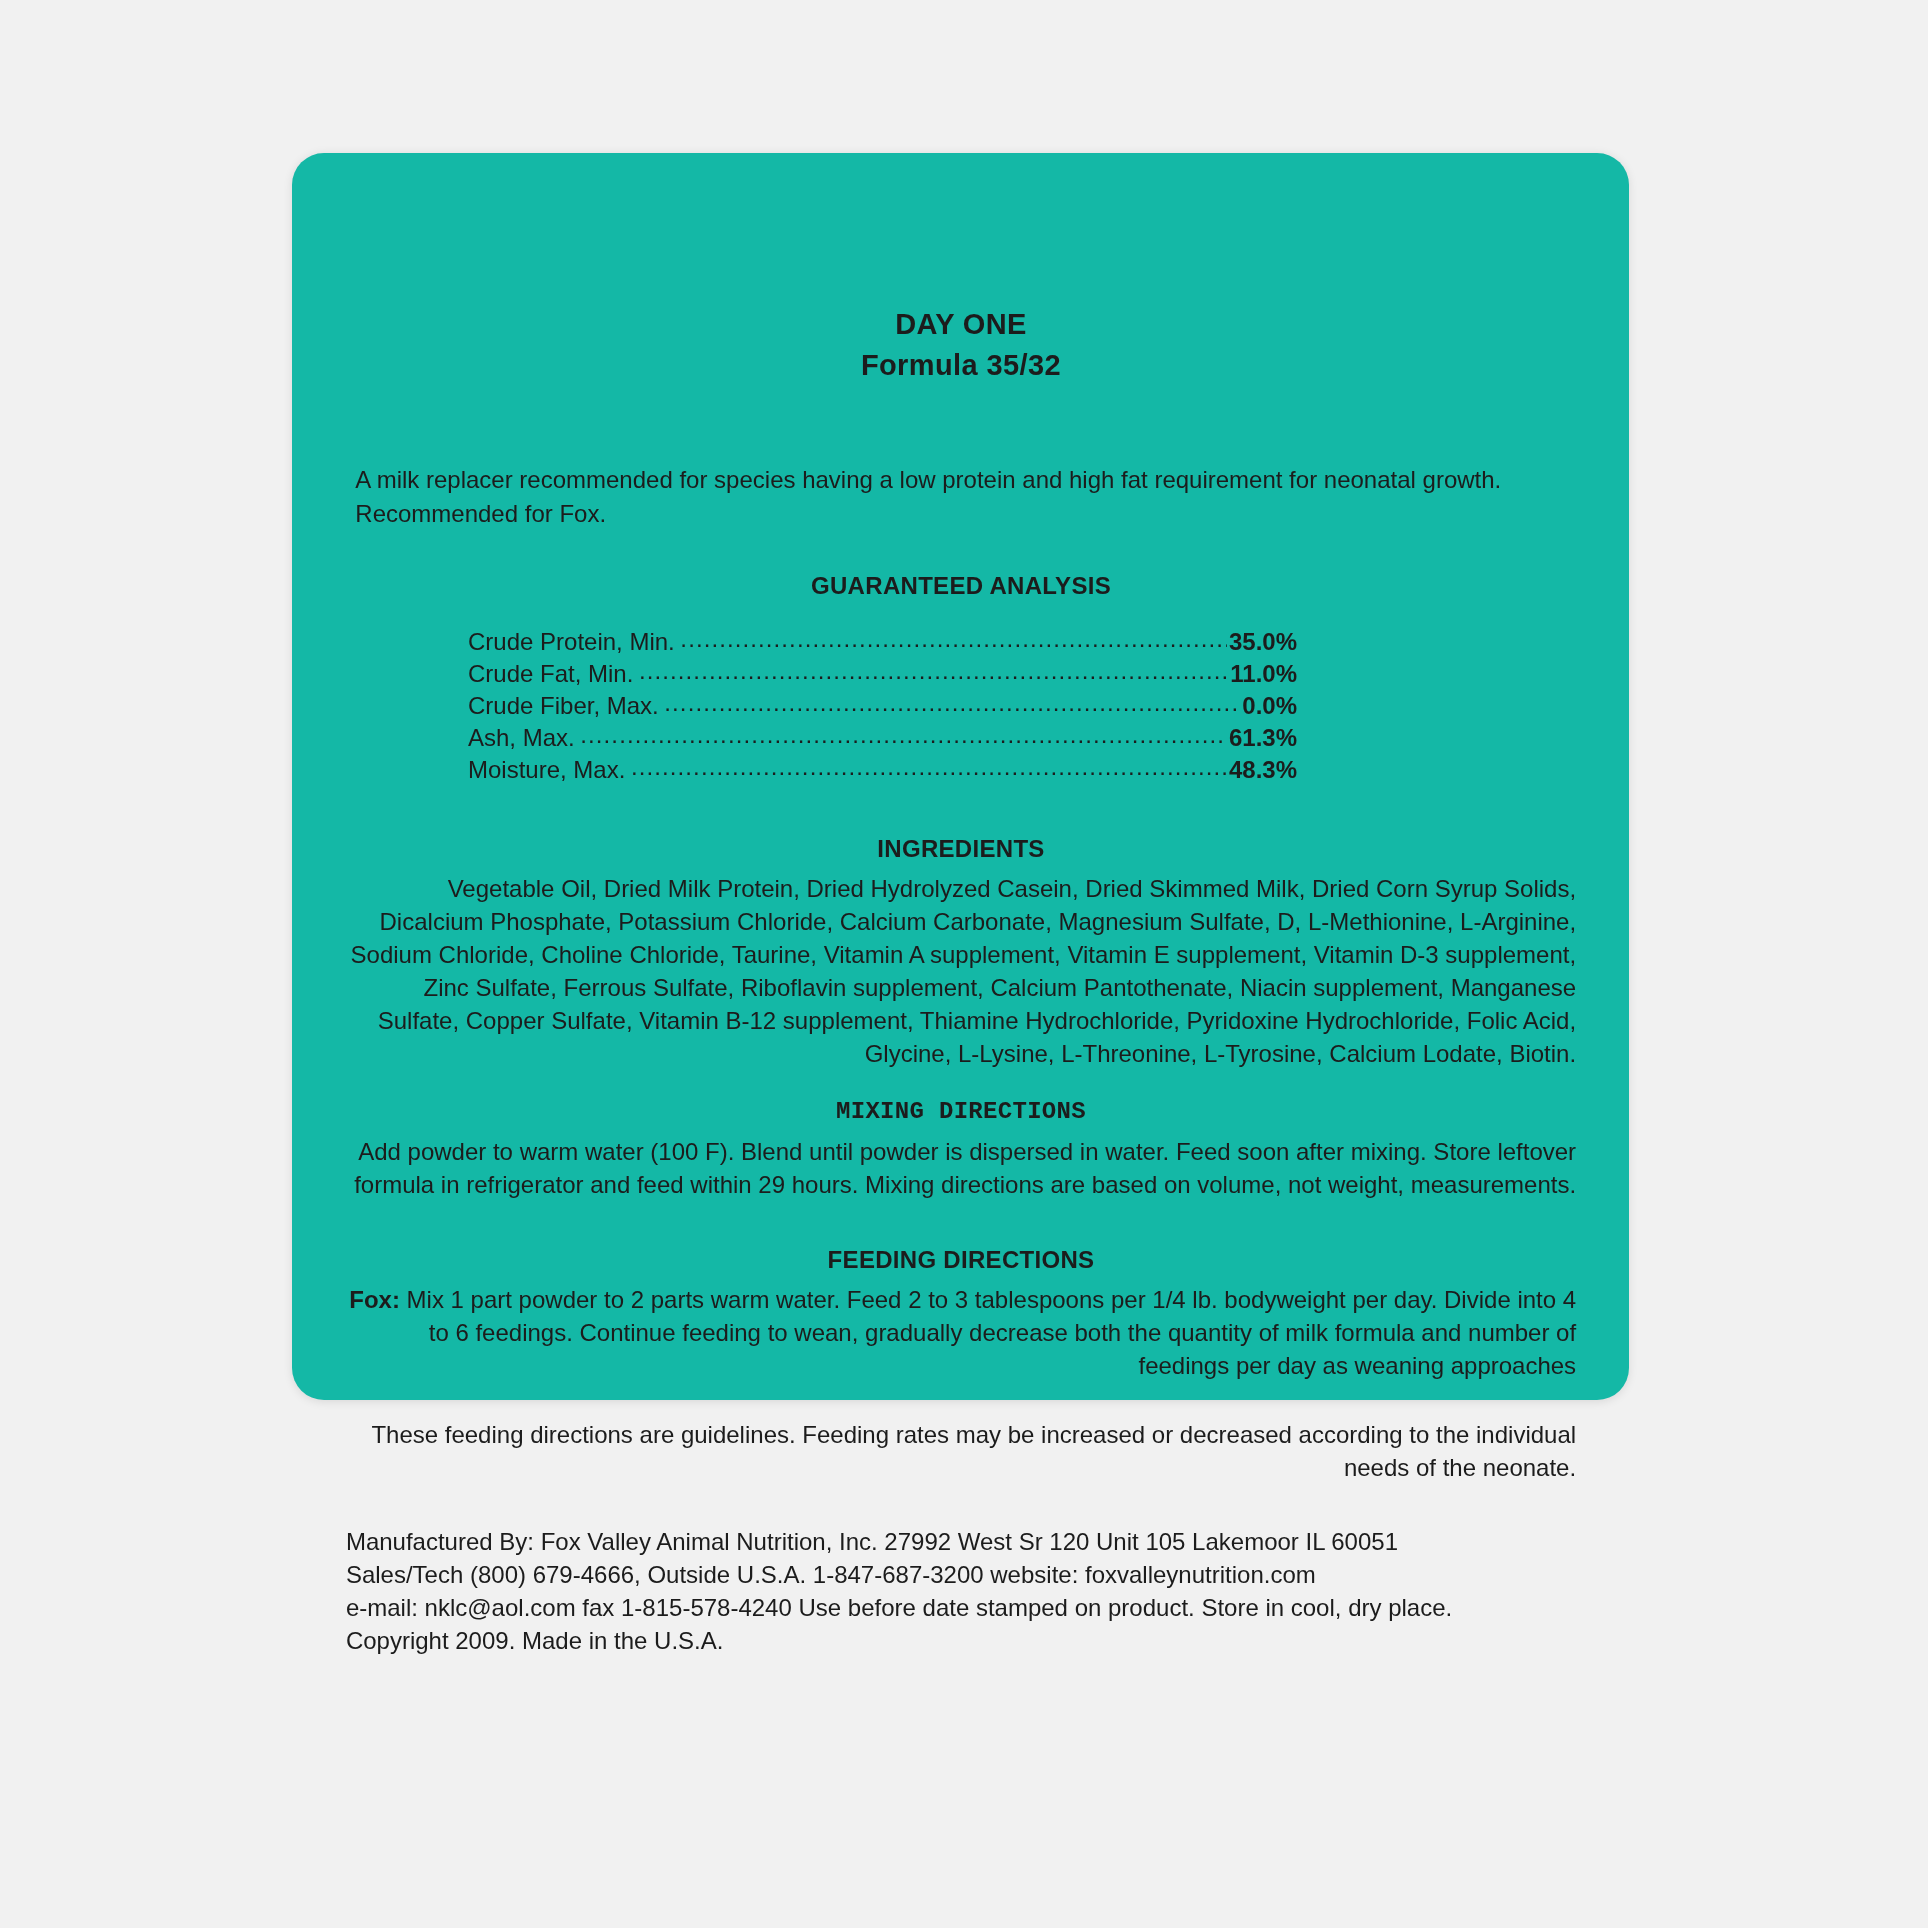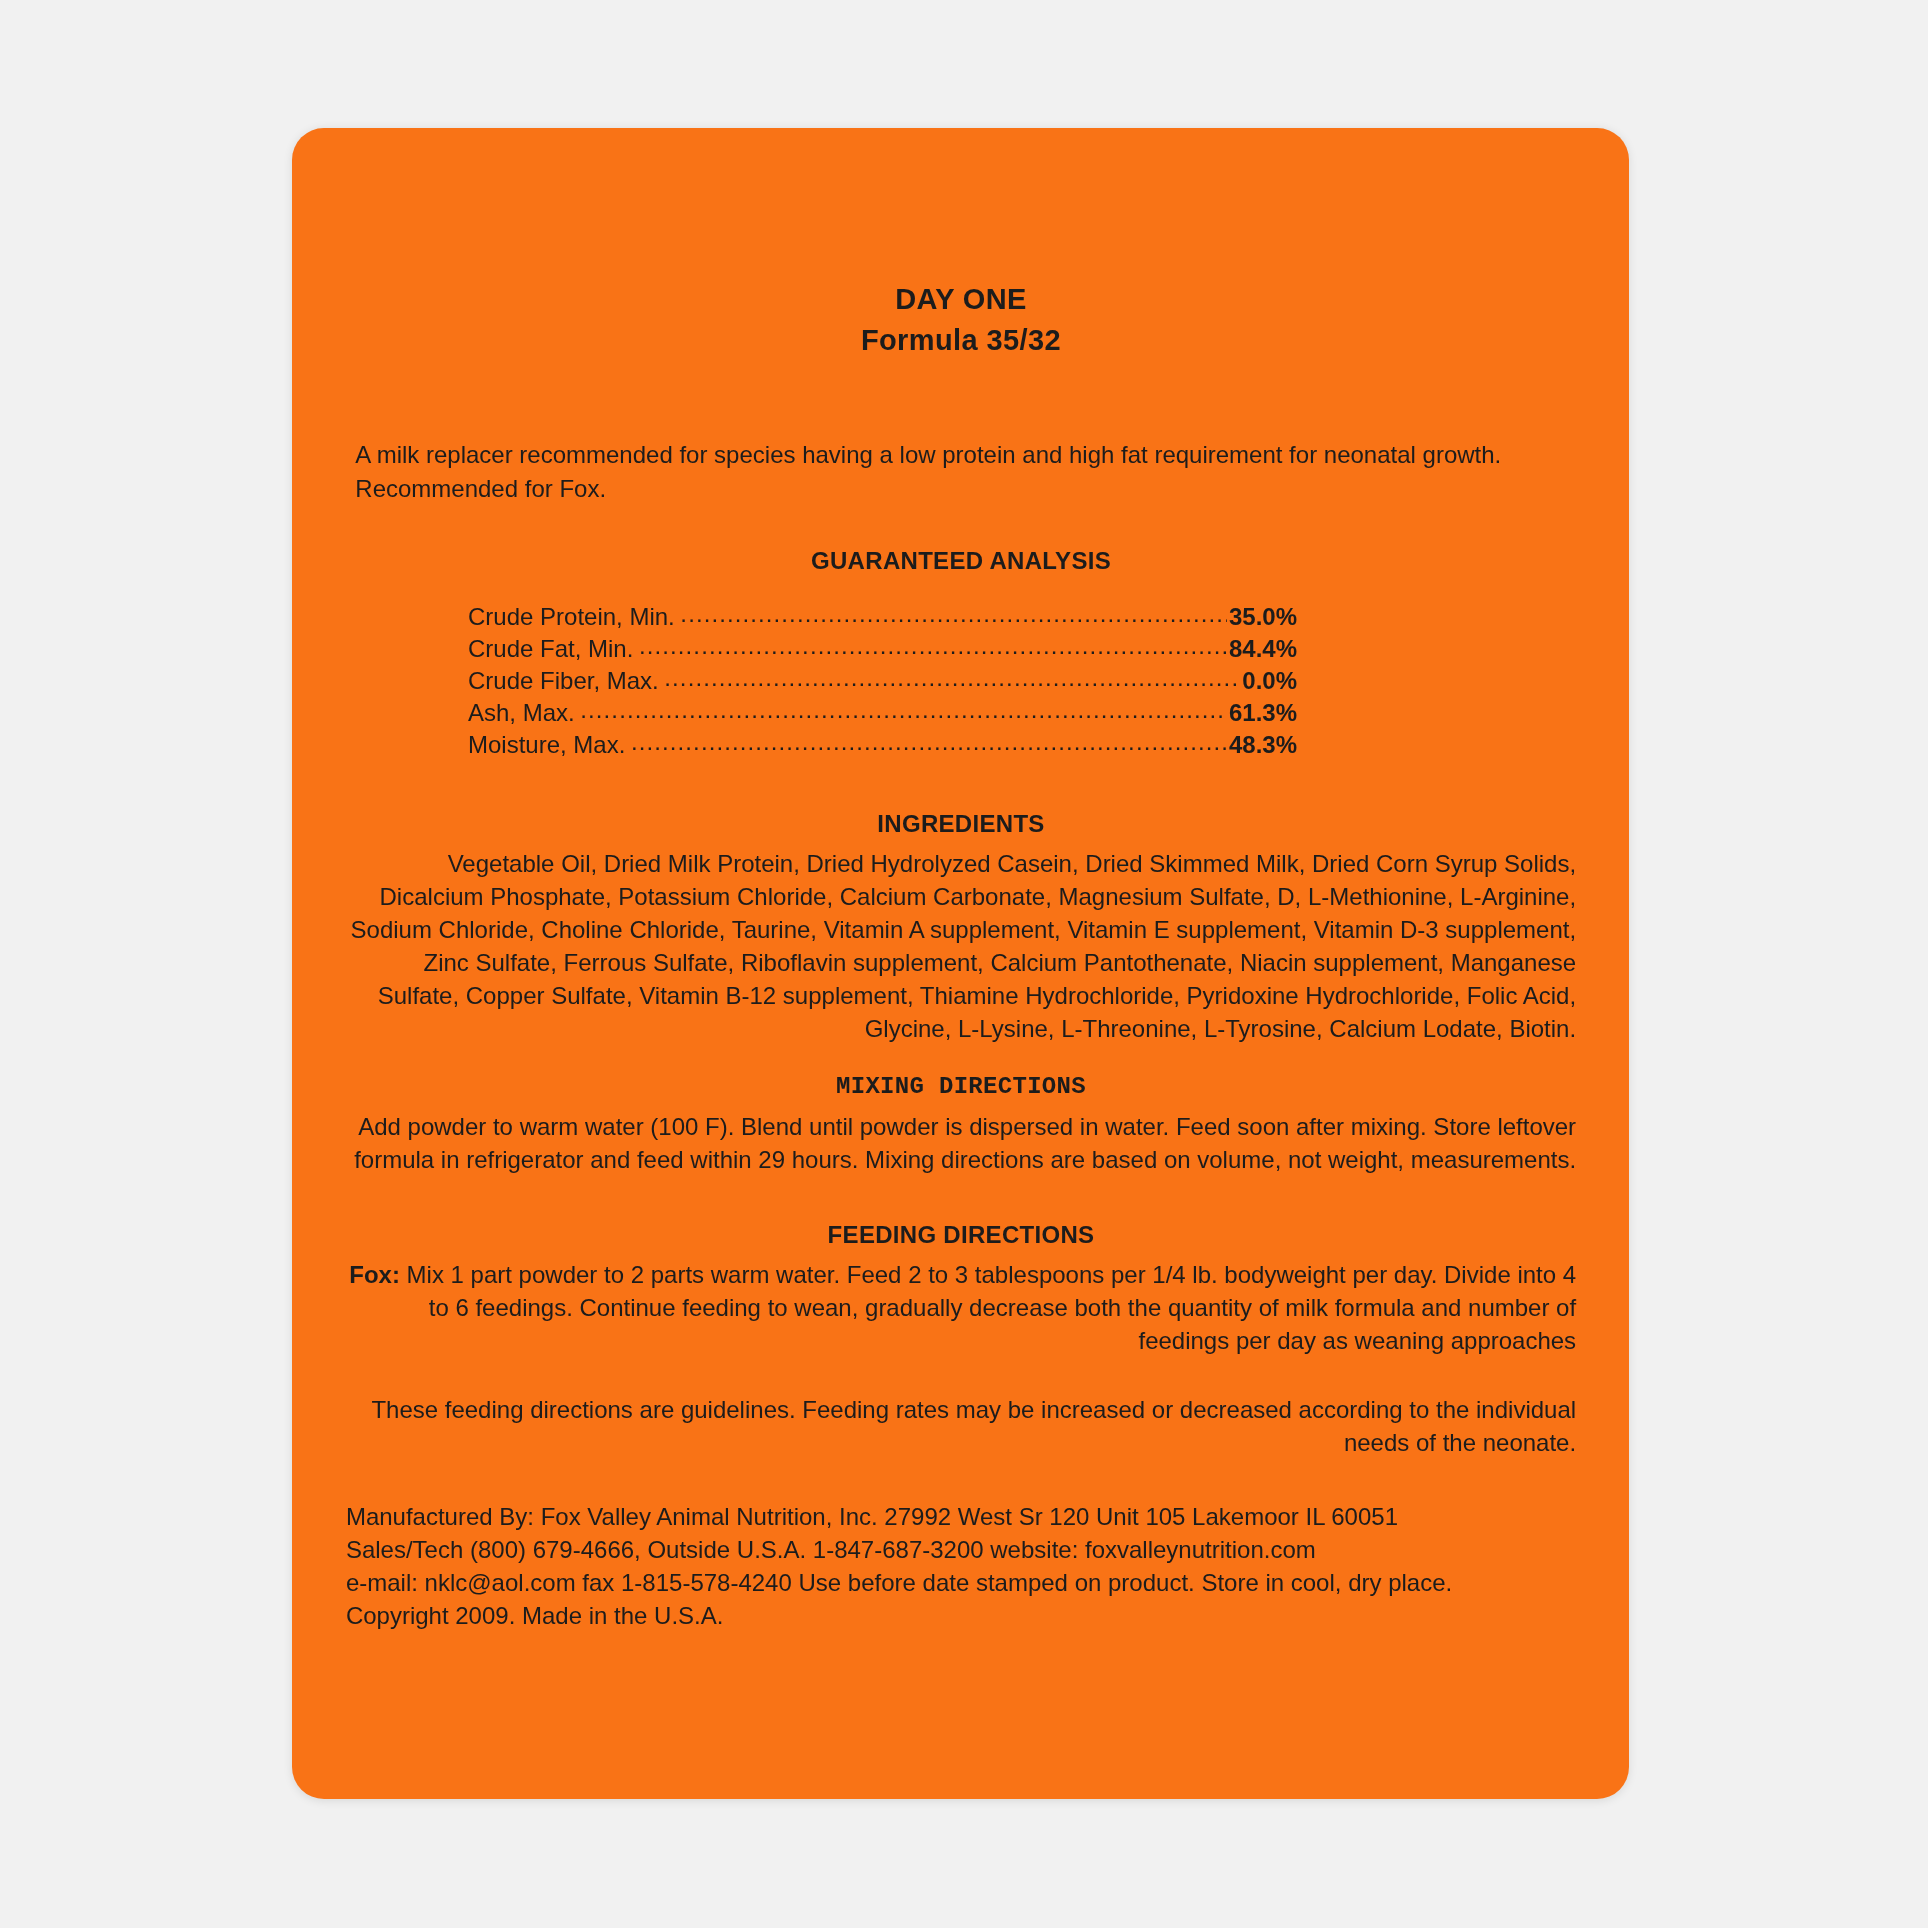--- a/index.html
+++ b/index.html
@@ -12,24 +12,24 @@
   }
   #page {
     position: relative;
     width: 1928px;
     height: 1928px;
     background: #f1f1f1;
   }
   .label-card {
     position: absolute;
     left: 292px;
-    top: 128px;
+    top: 153px;
     width: 1337px;
-    height: 1671px;
-    background: #f97316;
+    height: 1247px;
+    background: #14b8a6;
     border-radius: 32px;
     box-shadow: 0 1.9px 9.4px rgba(0,0,0,0.10);
   }
   .inner {
     position: absolute;
     left: 52px;
     top: 151px;
     width: 1234px;
   }
   .title-block {
@@ -125,21 +125,21 @@
 
       <div class="ga-table">
         <div class="ga-row">
           <span class="ga-label">Crude Protein, Min.</span>
           <span class="ga-dots">.....................................................................................................................</span>
           <span class="ga-val">35.0%</span>
         </div>
         <div class="ga-row">
           <span class="ga-label">Crude Fat, Min.</span>
           <span class="ga-dots">.....................................................................................................................</span>
-          <span class="ga-val">84.4%</span>
+          <span class="ga-val">11.0%</span>
         </div>
         <div class="ga-row">
           <span class="ga-label">Crude Fiber, Max.</span>
           <span class="ga-dots">.....................................................................................................................</span>
           <span class="ga-val">0.0%</span>
         </div>
         <div class="ga-row">
           <span class="ga-label">Ash, Max.</span>
           <span class="ga-dots">.....................................................................................................................</span>
           <span class="ga-val">61.3%</span>

